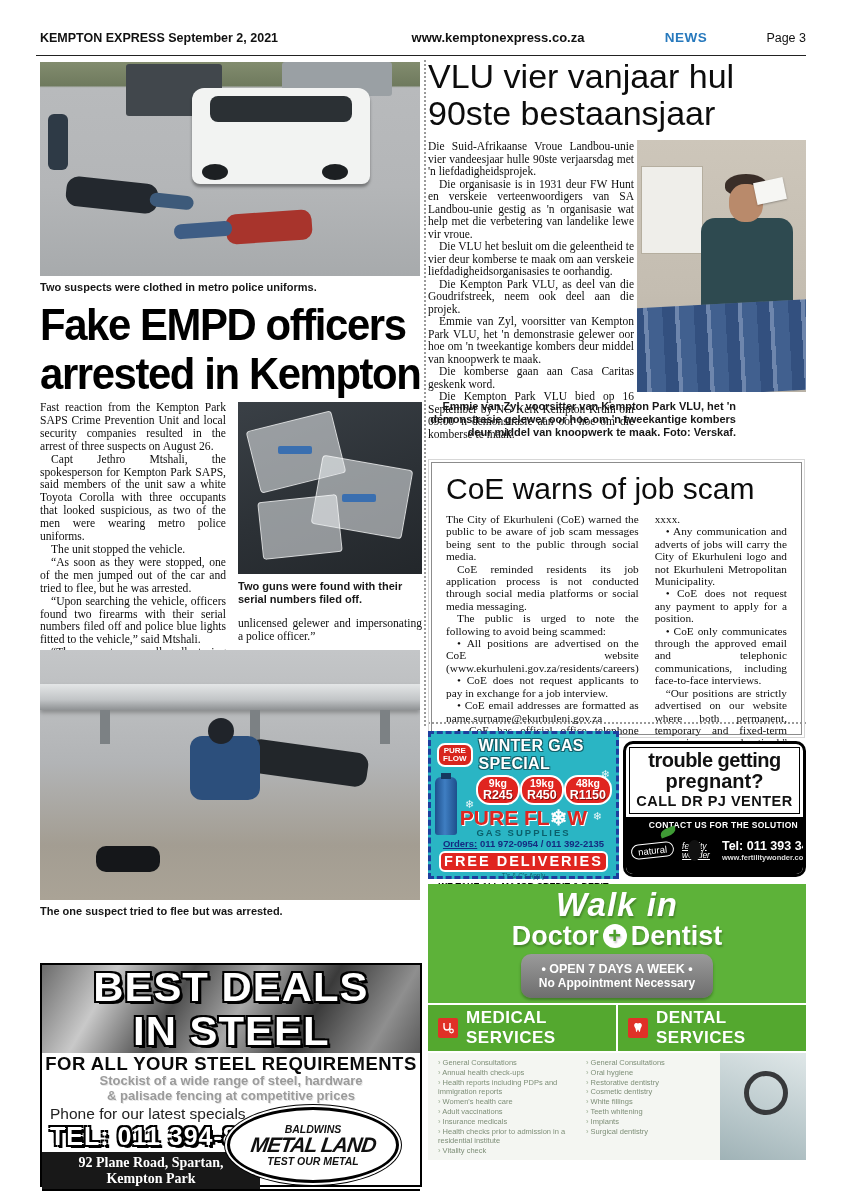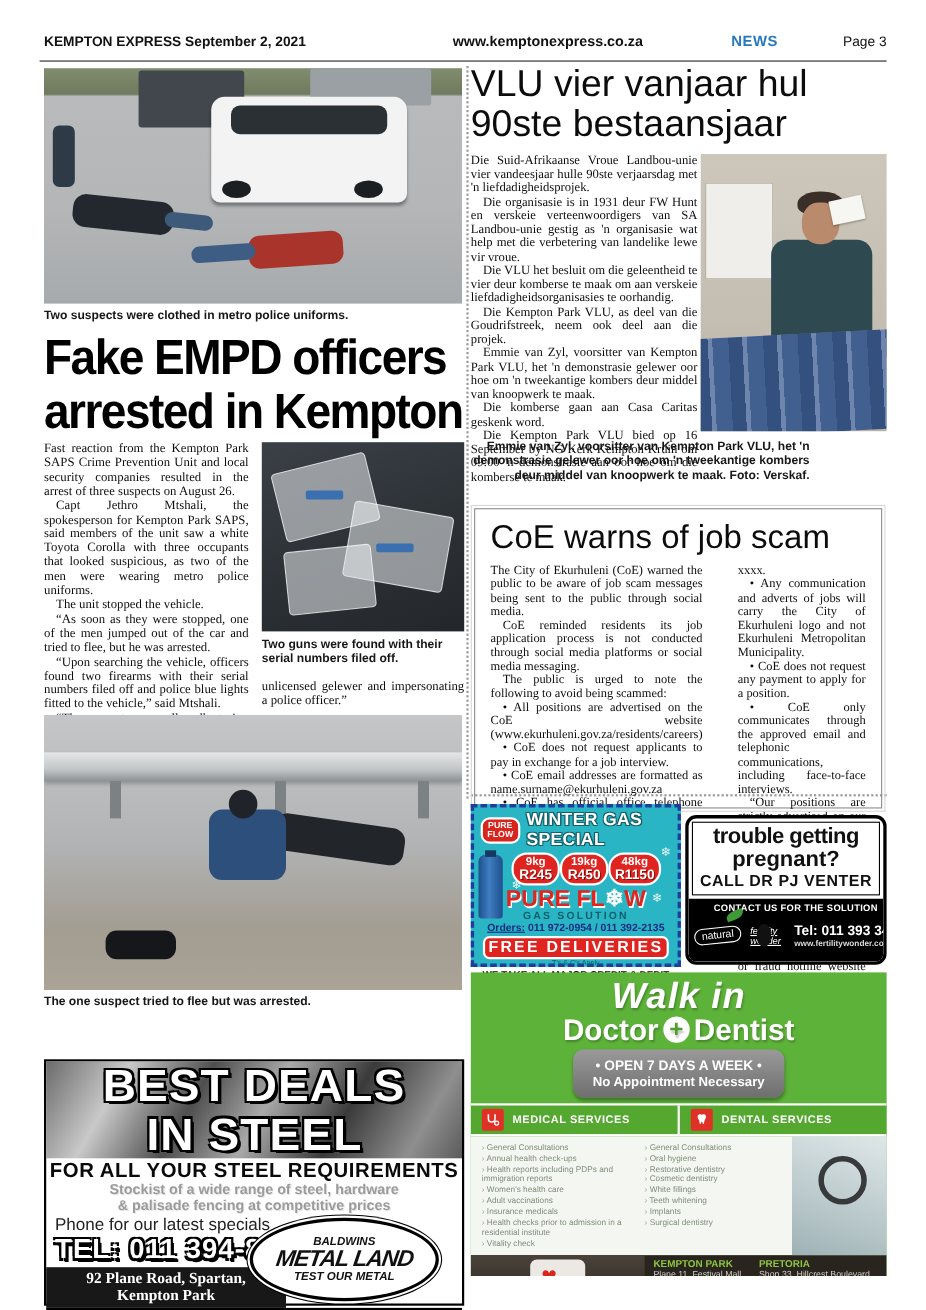--- a/index.html
+++ b/index.html
@@ -52,32 +52,32 @@
 .headline-empd{font-weight:bold;font-size:45px;line-height:49px;letter-spacing:-1.5px;transform:scaleX(.93);transform-origin:0 50%;white-space:nowrap;color:#000}
 
 .colrule{left:424px;top:60px;height:666px;border-left:2px dotted #9a9a9a}
 .addivider{left:428px;top:722px;width:378px;border-top:2px dotted #9a9a9a}
 
 .vlu-head{font-size:34px;line-height:37px;color:#0c0c0c}
 .vlu-cap{text-align:right}
 
 .coe-box{border:1px solid #8c8c8c;outline:1px solid #d7d7d7;outline-offset:2px;padding:6px 14px 8px}
 .coe-head{font-size:30px;line-height:40px;color:#0c0c0c;margin-bottom:4px}
-.coe-cols{display:flex;gap:32px}
+.coe-cols{display:flex;gap:16px}
 .coe-cols .news-body{flex:1;font-size:11.3px;line-height:12.4px}
 
 .gas{background:#2ab5c4;border:3px dashed #1d3e9e;font-family:"Liberation Sans",sans-serif;position:absolute;display:flex;flex-direction:column}
 .gas-head{display:flex;align-items:center;gap:6px;padding:3px 4px 0 6px}
 .gas-logo{background:#d8251d;border:2px solid #fff;border-radius:8px;color:#fff;font-weight:bold;font-size:8px;line-height:8px;padding:2px 4px;text-align:center}
 .gas-title{color:#fff;font-weight:bold;font-size:16px;letter-spacing:.3px;text-shadow:1px 1px 0 #14616b,-1px 1px 0 #14616b,1px -1px 0 #14616b,-1px -1px 0 #14616b}
 .gas-mid{display:flex}
 .gas-cylwrap{width:30px;position:relative}
 .gas-cyl{position:absolute;left:4px;top:4px;width:22px;height:58px;background:linear-gradient(90deg,#1d4f8c,#3f7ec2 45%,#1d4f8c);border-radius:6px 6px 3px 3px}
 .gas-cyl:before{content:"";position:absolute;left:6px;top:-4px;width:10px;height:6px;background:#16395f}
-.gas-prices{flex:1;display:flex;gap:0;justify-content:flex-start;padding:2px 4px}
+.gas-prices{flex:1;display:flex;gap:0;justify-content:flex-end;padding:2px 4px}
 .gas-pill{background:#e02520;border:2px solid #fff;border-radius:14px;color:#fff;text-align:center;padding:1px 4px;min-width:44px}
 .gas-size{font-weight:bold;font-size:10.5px;line-height:11px}
 .gas-price{font-weight:bold;font-size:12.5px;line-height:13px;text-shadow:1px 1px 0 #7c0f0c}
 .gas-brand{text-align:center;color:#e02520;font-weight:bold;font-size:21px;line-height:21px;text-shadow:1px 1px 0 #fff}
 .gas-brand .snow{color:#fff;text-shadow:none}
 .gas-sub{text-align:center;color:#0b5f6b;font-weight:bold;font-size:9.5px;letter-spacing:2px;line-height:10px}
 .gas-orders{text-align:center;color:#142a80;font-weight:bold;font-size:9.5px;line-height:12px}
 .gas-orders .u{text-decoration:underline}
 .gas-banner{background:#e02520;border:2px solid #fff;border-radius:6px;margin:1px 8px 0;color:#fff;font-weight:bold;font-size:14.5px;letter-spacing:2px;text-align:center;line-height:17px}
 .gas-small{text-align:center;color:#0b5f6b;font-size:6.5px;line-height:8px}
@@ -120,21 +120,21 @@
 .walk-title{text-align:center;color:#fff;font-weight:bold;font-style:italic;font-size:33px;line-height:34px;letter-spacing:1px;margin-top:4px;text-shadow:1px 2px 2px rgba(0,0,0,.25)}
 .walk-dd{text-align:center;color:#fff;font-weight:bold;font-size:27px;line-height:28px;display:flex;align-items:center;justify-content:center;gap:4px;text-shadow:1px 2px 2px rgba(0,0,0,.25)}
 .cross{display:inline-flex;width:24px;height:24px;background:#fff;border-radius:50%;color:#4d9e2c;font-size:22px;font-weight:bold;align-items:center;justify-content:center;line-height:22px}
 .walk-pill{align-self:center;background:linear-gradient(180deg,#9a9a9a,#6e6e6e);border-radius:10px;color:#fff;text-align:center;padding:8px 18px;margin:4px 0 5px;box-shadow:0 2px 3px rgba(0,0,0,.3)}
 .walk-open{font-weight:bold;font-size:12.5px;line-height:14px}
 .walk-noappt{font-weight:bold;font-size:12px;line-height:14px}
 .walk-bar{display:flex;background:#54a82f;border-top:2px solid #fff;border-bottom:2px solid #fff}
 .svc{flex:1;display:flex;align-items:center;gap:8px;padding:3px 10px}
 .svc+.svc{border-left:2px solid #fff}
 .svc-ico{width:20px;height:20px;background:#e03127;border-radius:2px;display:flex;align-items:center;justify-content:center;flex:none}
-.svc-label{color:#fff;font-weight:bold;font-size:10px;letter-spacing:.5px}
+.svc-label{color:#fff;font-weight:bold;font-size:17px;letter-spacing:.5px}
 .walk-lists{display:flex;background:#f4f6f2;flex:1;position:relative}
 .wcol{flex:1;padding:5px 10px}
 .wcol .item{font-size:7.5px;line-height:9.8px;color:#7e8f78}
 .wcol .item:before{content:"› ";color:#9bae92}
 .dent-photo{position:absolute;right:0;top:0;width:86px;height:100%;background:linear-gradient(200deg,#dfe7e8,#b9c8cb 60%,#9fb2b6)}
 .dent-photo:before{content:"";position:absolute;left:24px;top:18px;width:34px;height:34px;border:5px solid #37393b;border-radius:50%}
 .walk-strip{display:flex;background:#2a241f;color:#cfcfc5;height:44px}
 .strip-photo{width:158px;background:linear-gradient(180deg,#4a423a,#332d27);position:relative;flex:none}
 .strip-photo:before{content:"";position:absolute;left:54px;top:4px;width:50px;height:40px;background:#ece9e4;border-radius:6px 6px 0 0}
 .strip-heart{position:absolute;left:64px;top:8px;color:#d8251d;font-size:24px;line-height:24px}
@@ -277,21 +277,21 @@
           <div class="gas-size">19kg</div>
           <div class="gas-price">R450</div>
         </div>
           <div class="gas-pill">
           <div class="gas-size">48kg</div>
           <div class="gas-price">R1150</div>
         </div>
         </div>
     </div>
     <div class="gas-brand"><span>PURE FL</span><span class="snow">❄</span><span>W</span></div>
-    <div class="gas-sub">GAS SOLUTION</div>
+    <div class="gas-sub">GAS SUPPLIES</div>
     <div class="gas-orders"><span class="u">Orders:</span> <span>011 972-0954 / 011 392-2135</span></div>
     <div class="gas-banner">FREE DELIVERIES</div>
     <div class="gas-small">T's &amp; C's Apply</div>
     <div class="gas-foot">WE TAKE ALL MAJOR CREDIT &amp; DEBIT CARDS.</div>
   </div>
 
   <div class="abs fert" style="left:623px;top:741px;width:183px;height:136px">
     <div class="fert-top">
       <div class="fert-l1">trouble getting</div>
       <div class="fert-l2">pregnant?</div>

